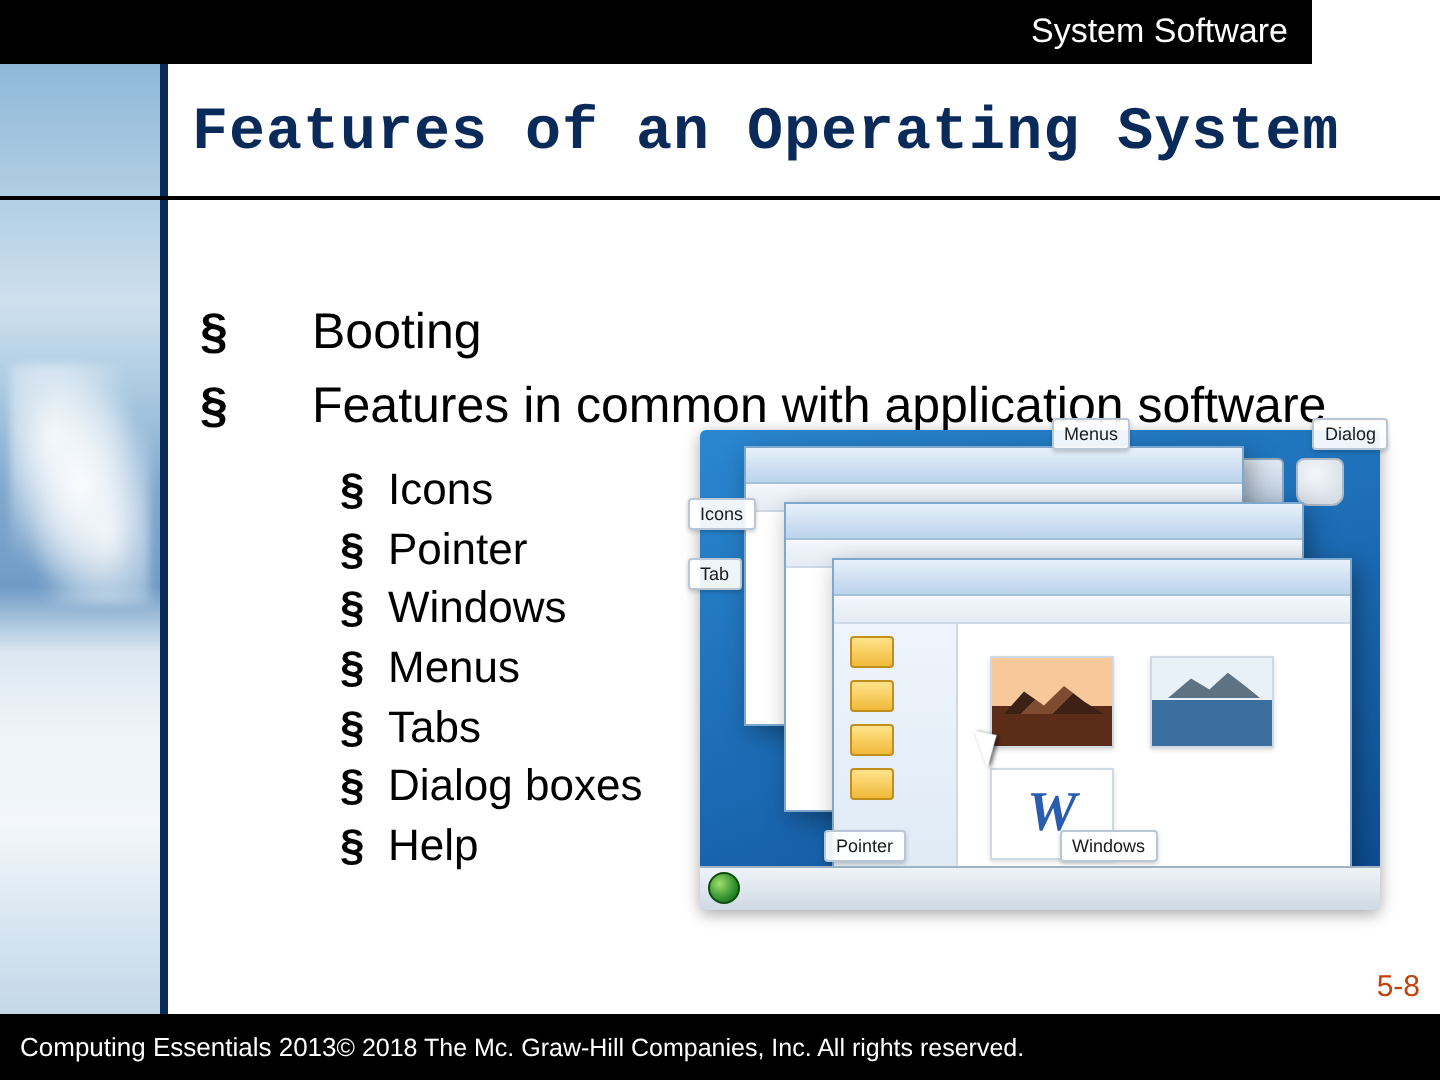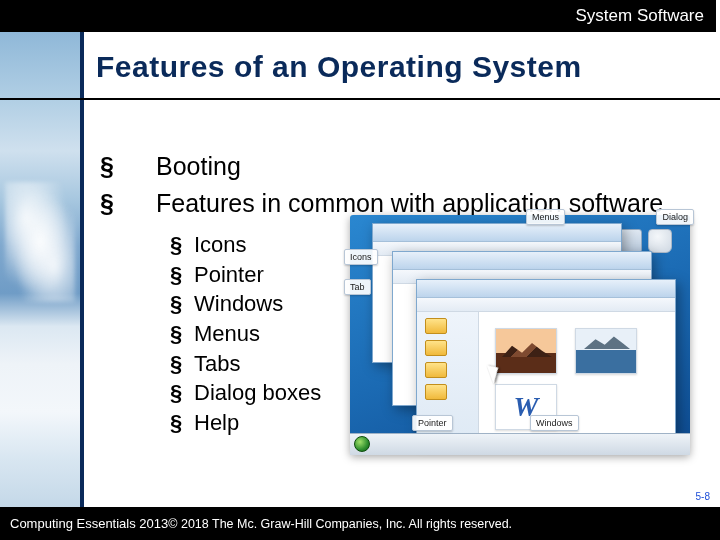--- a/index.html
+++ b/index.html
@@ -33,21 +33,21 @@
     content: "";
     position: absolute;
     top: 150px; left: 5px; width: 70px; height: 120px;
     background: radial-gradient(ellipse at 30% 30%, rgba(255,255,255,.85), rgba(255,255,255,0) 60%),
                 radial-gradient(ellipse at 70% 70%, rgba(255,255,255,.85), rgba(255,255,255,0) 55%),
                 radial-gradient(ellipse at 50% 50%, rgba(255,255,255,.9), rgba(255,255,255,0) 65%);
     filter: blur(2px);
   }
   .top-band {
     position: absolute;
-    left: 0; top: 0; width: 716px; height: 32px;
+    left: 0; top: 0; width: 656px; height: 32px;
     background: #000;
     text-align: center;
   }
   .chapter-title {
     position: absolute;
     right: 12px;
     top: 6px;
     color: #fff;
     font-size: 17px;
   }
@@ -56,21 +56,21 @@
     left: 80px;
     top: 32px;
     width: 4px;
     height: 475px;
     background: #0a2a5a;
   }
   .heading {
     position: absolute;
     left: 96px;
     top: 50px;
-    font-family: Liberation Sans, sans-serif;
+    font-family: Liberation Mono, monospace;
     font-size: 30px;
     font-weight: 600;
     color: #0a2a5a;
     letter-spacing: .5px;
   }
   .underline-full {
     position: absolute;
     left: 0;
     width: 720px;
     height: 2px;
@@ -210,22 +210,22 @@
     border-left: 10px solid #fff;
     border-top: 6px solid transparent;
     border-bottom: 14px solid transparent;
     filter: drop-shadow(1px 1px 1px rgba(0,0,0,.6));
     transform: rotate(-20deg);
   }
   .page-num {
     position: absolute;
     right: 10px;
     bottom: 38px;
-    font-size: 10px;
-    color: #1d4ed8;
+    font-size: 15px;
+    color: #c2410c;
   }
   .footer {
     position: absolute;
     left: 0; bottom: 0; width: 720px; height: 33px;
     background: #000;
     color: #fff;
     display: flex;
     align-items: center;
     justify-content: flex-start;
     padding: 0 10px;

